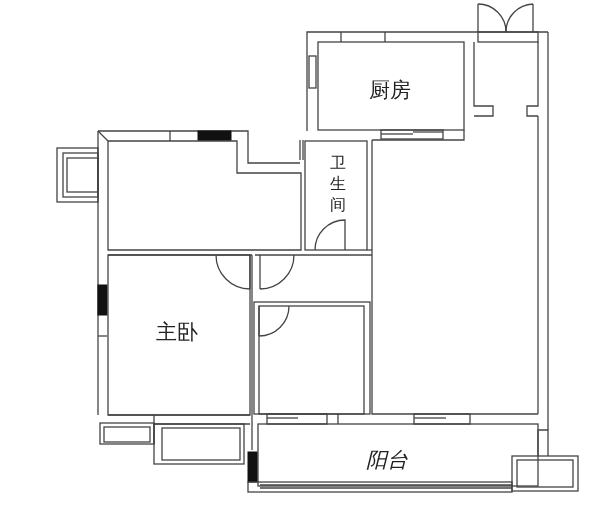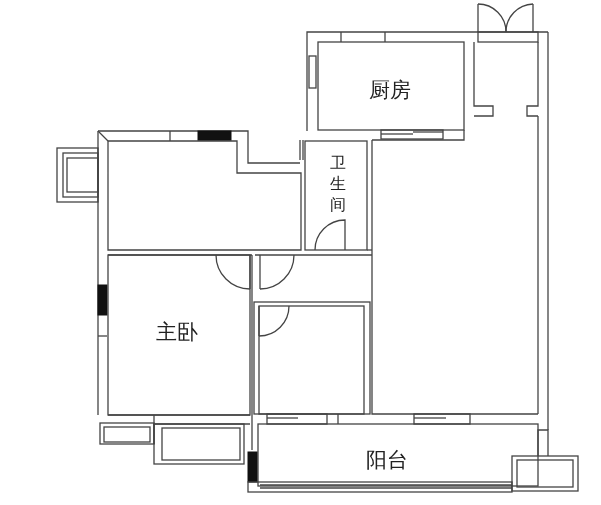--- a/index.html
+++ b/index.html
@@ -106,14 +106,14 @@
     <line class="w" x1="260" y1="488" x2="512" y2="488"></line>
     <rect class="w" x="512" y="456" width="66" height="35"></rect>
     <rect class="w" x="517" y="460" width="56" height="27"></rect>
     <polyline class="w" points="538,456 538,430 548,430 548,456"></polyline>
   </g>
 </svg>
 
 <div class="lbl big" style="left:369px;top:76px;">厨房</div>
 <div class="lbl vert" style="left:328px;top:152px;">卫生间</div>
 <div class="lbl big" style="left:156px;top:318px;">主卧</div>
-<div class="lbl big" style="left:366px;top:446px;">阳台</div>
+<div class="lbl big" style="left:366px;top:446px;font-style:italic;">阳台</div>
 </div>
 
 </body></html>

